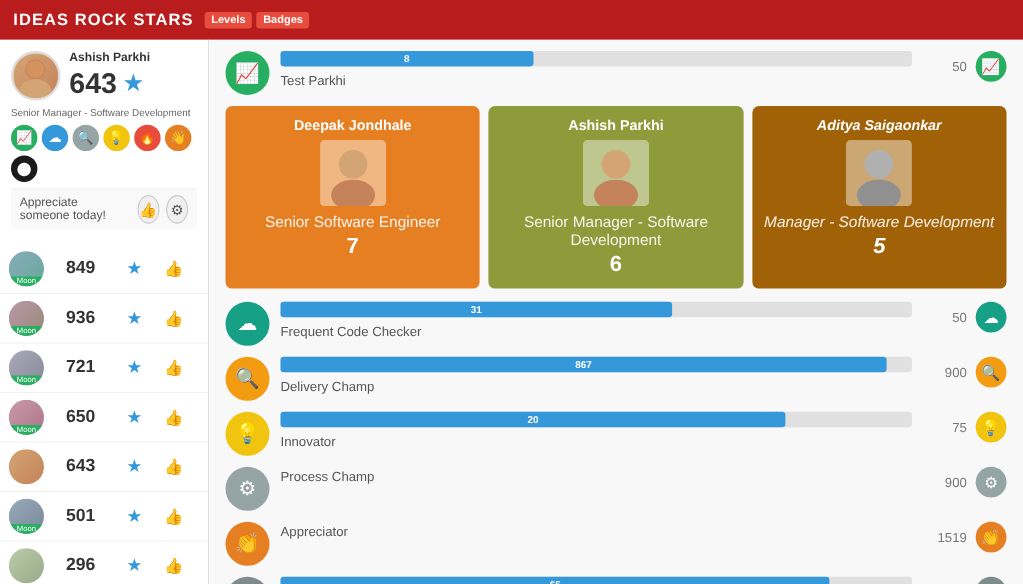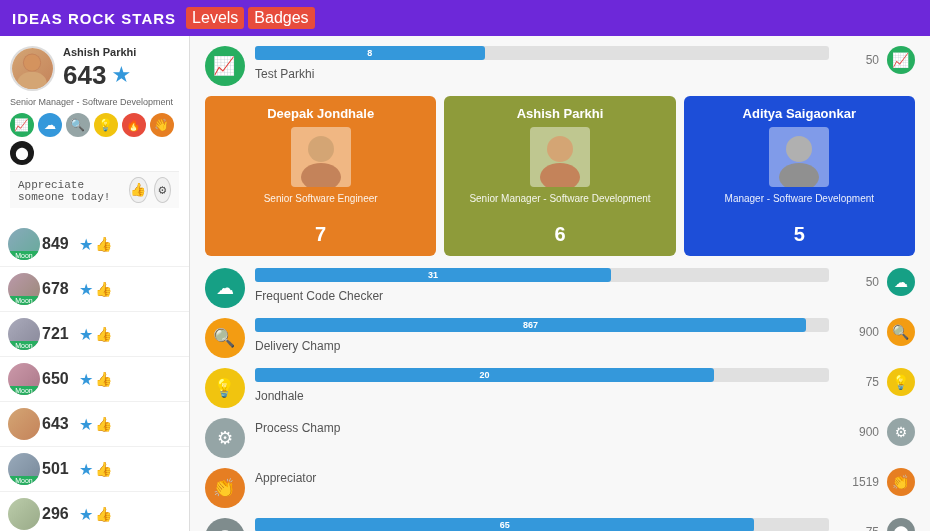--- a/index.html
+++ b/index.html
@@ -1,39 +1,39 @@
 <!DOCTYPE html>
 <html><head>
   <meta charset="utf-8">
   <style>
     * { margin: 0; padding: 0; box-sizing: border-box; }
     body { font-family: Arial, sans-serif; background: #f0f0f0; width: 930px; height: 531px; overflow: hidden; display: flex; flex-direction: column; }
 
     
     .header {
-      background: #6d28d9;
+      background: #b91c1c;
       color: white;
       display: flex;
       align-items: center;
       padding: 0 12px;
       height: 36px;
       flex-shrink: 0;
     }
     .header-title {
       font-size: 15px;
       font-weight: bold;
       letter-spacing: 1px;
       margin-right: 10px;
     }
     .header-badge {
       display: inline-block;
       padding: 2px 6px;
       border-radius: 3px;
-      font-size: 16px;
-      font-weight: normal;
+      font-size: 10px;
+      font-weight: bold;
       margin-right: 4px;
       color: white;
       text-align: center;
     }
     .badge-levels { background: #e74c3c; }
     .badge-badges { background: #e74c3c; }
 
     
     .main-layout {
       display: flex;
@@ -117,28 +117,27 @@
       display: flex;
       align-items: center;
       justify-content: center;
       font-size: 12px;
       color: white;
       cursor: pointer;
     }
 
     .appreciate-bar {
       display: flex;
-      align-items: flex-end;
+      align-items: center;
       gap: 6px;
       padding: 5px 8px;
       background: #f9f9f9;
       border-top: 1px solid #eee;
       font-size: 11px;
       color: #555;
-      font-family: Liberation Mono, monospace;
     }
     .appreciate-btn {
       width: 26px;
       height: 26px;
       border-radius: 50%;
       background: #f0f0f0;
       border: 1px solid #ccc;
       display: flex;
       align-items: center;
       justify-content: center;
@@ -148,21 +147,21 @@
 
     
     .leaderboard-list {
       padding: 4px 0;
     }
     .leaderboard-item {
       display: flex;
       align-items: center;
       padding: 6px 8px;
       border-bottom: 1px solid #f0f0f0;
-      gap: 2px;
+      gap: 20px;
       cursor: pointer;
     }
     .lb-avatar {
       width: 32px;
       height: 32px;
       border-radius: 50%;
       background: #ccc;
       flex-shrink: 0;
       overflow: hidden;
       position: relative;
@@ -270,39 +269,39 @@
     }
     .top3-card {
       flex: 1;
       border-radius: 6px;
       padding: 10px;
       text-align: center;
       color: white;
     }
     .card-orange { background: #e67e22; }
     .card-olive { background: #8e9b3a; }
-    .card-gray { background: #1d4ed8; }
+    .card-gray { background: #a16207; font-style: italic; }
 
     .top3-name {
       font-size: 13px;
       font-weight: bold;
       margin-bottom: 6px;
     }
     .top3-avatar {
       width: 60px;
       height: 60px;
       border-radius: 4px;
       margin: 0 auto 6px;
       background: rgba(255,255,255,0.3);
       overflow: hidden;
     }
     .top3-role {
-      font-size: 10px;
+      font-size: 14px;
       opacity: 0.9;
-      margin-bottom: 19px;
+      margin-bottom: 4px;
     }
     .top3-score {
       font-size: 20px;
       font-weight: bold;
     }
 
     .scrollable-sidebar::-webkit-scrollbar { width: 4px; }
     .scrollable-sidebar::-webkit-scrollbar-thumb { background: #ccc; }
   </style>
 </head>
@@ -366,21 +365,21 @@
         <span class="lb-score">849</span>
         <span class="lb-star">★</span>
         <span class="lb-thumb">👍</span>
       </div>
 
       <div class="leaderboard-item">
         <div class="lb-avatar">
           <div class="lb-avatar-img" style="background:linear-gradient(135deg,#b9a,#987)"></div>
           <div class="lb-badge">Moon</div>
         </div>
-        <span class="lb-score">678</span>
+        <span class="lb-score">936</span>
         <span class="lb-star">★</span>
         <span class="lb-thumb">👍</span>
       </div>
 
       <div class="leaderboard-item">
         <div class="lb-avatar">
           <div class="lb-avatar-img" style="background:linear-gradient(135deg,#aab,#889)"></div>
           <div class="lb-badge">Moon</div>
         </div>
         <span class="lb-score">721</span>
@@ -519,21 +518,21 @@
     </div>
 
     <div class="section-row">
       <div class="badge-circle badge-yellow">💡</div>
       <div class="progress-container">
         <div class="progress-bar-wrap">
           <div class="progress-bar-fill" style="width:80%">
             <span class="progress-label">20</span>
           </div>
         </div>
-        <span class="progress-name">Jondhale</span>
+        <span class="progress-name">Innovator</span>
       </div>
       <div class="progress-row">
         <span class="progress-max">75</span>
         <div class="badge-circle badge-yellow" style="width:28px;height:28px;font-size:14px">💡</div>
       </div>
     </div>
 
     <div class="section-row">
       <div class="badge-circle badge-gray-lt">⚙</div>
       <div class="progress-container">

